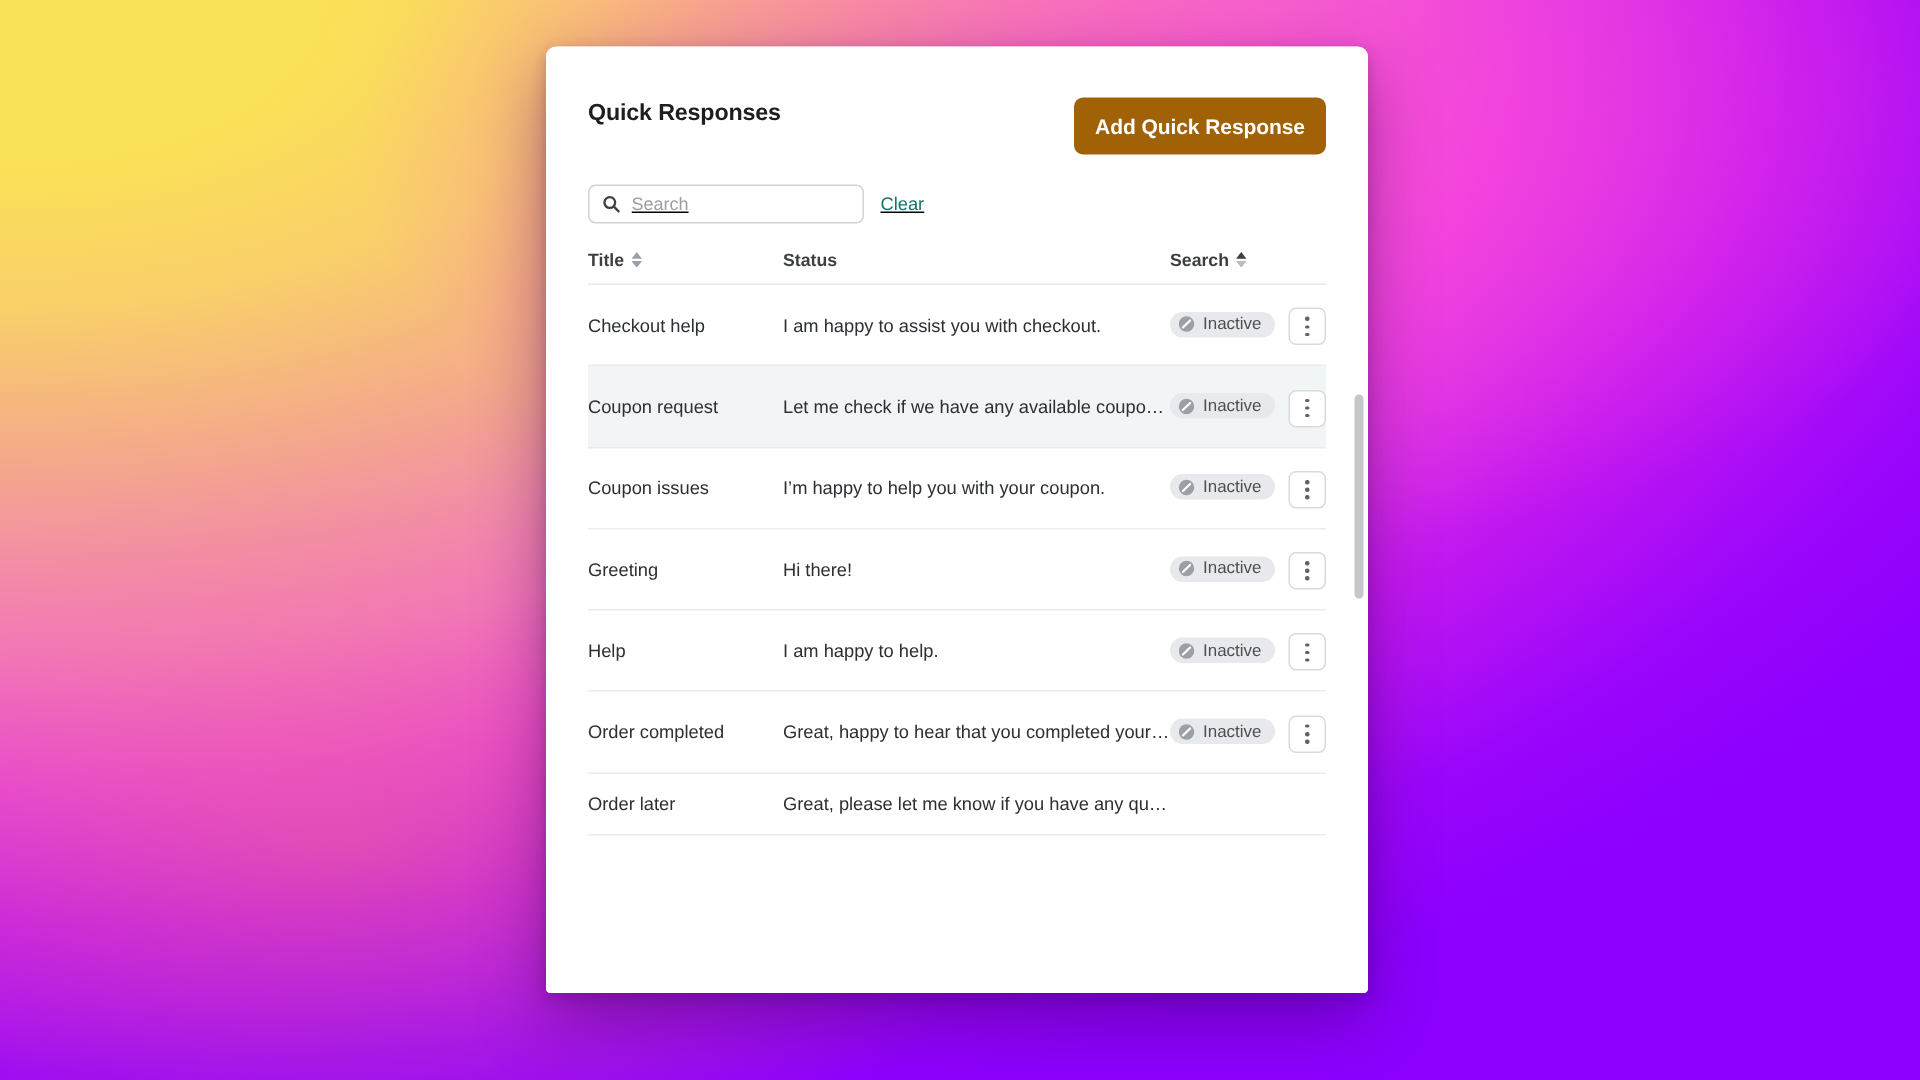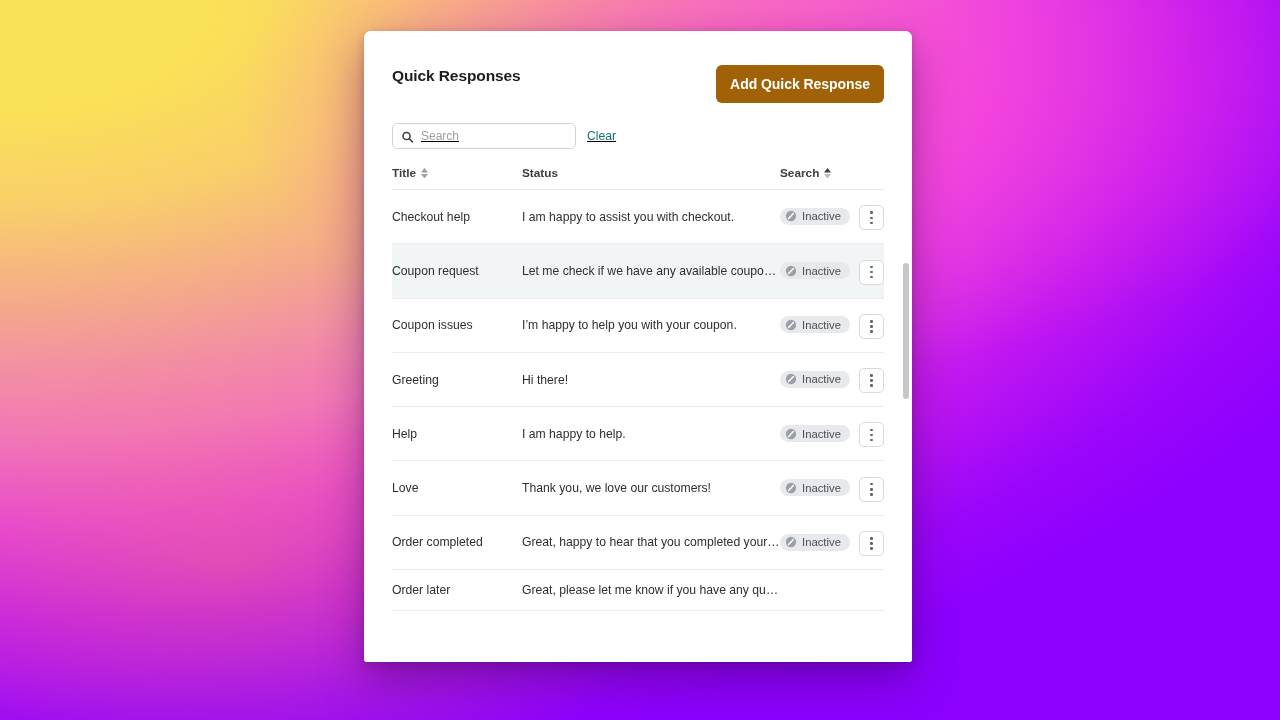--- a/index.html
+++ b/index.html
@@ -399,36 +399,20 @@
                     </svg></span>
                   <span>Inactive</span>
                 </span></td>
               <td class="cell-actions"><button class="kebab-btn">
                   <i></i>
                   <i></i>
                   <i></i>
                 </button></td>
             </tr>
             <tr>
-              <td class="cell-title">Love</td>
-              <td class="cell-message">Thank you, we love our customers!</td>
-              <td class="cell-status"><span class="status-badge">
-                  <span class="badge-icon"><svg viewBox="0 0 14 14" width="12" height="12">
-                      <circle cx="7" cy="7" r="6" fill="#9aa0a6"></circle>
-                      <line x1="4.2" y1="9.8" x2="9.8" y2="4.2" stroke="#ffffff" stroke-width="1.7" stroke-linecap="round"></line>
-                    </svg></span>
-                  <span>Inactive</span>
-                </span></td>
-              <td class="cell-actions"><button class="kebab-btn">
-                  <i></i>
-                  <i></i>
-                  <i></i>
-                </button></td>
-            </tr>
-            <tr>
               <td class="cell-title">Order completed</td>
               <td class="cell-message">Great, happy to hear that you completed your …</td>
               <td class="cell-status"><span class="status-badge">
                   <span class="badge-icon"><svg viewBox="0 0 14 14" width="12" height="12">
                       <circle cx="7" cy="7" r="6" fill="#9aa0a6"></circle>
                       <line x1="4.2" y1="9.8" x2="9.8" y2="4.2" stroke="#ffffff" stroke-width="1.7" stroke-linecap="round"></line>
                     </svg></span>
                   <span>Inactive</span>
                 </span></td>
               <td class="cell-actions"><button class="kebab-btn">

